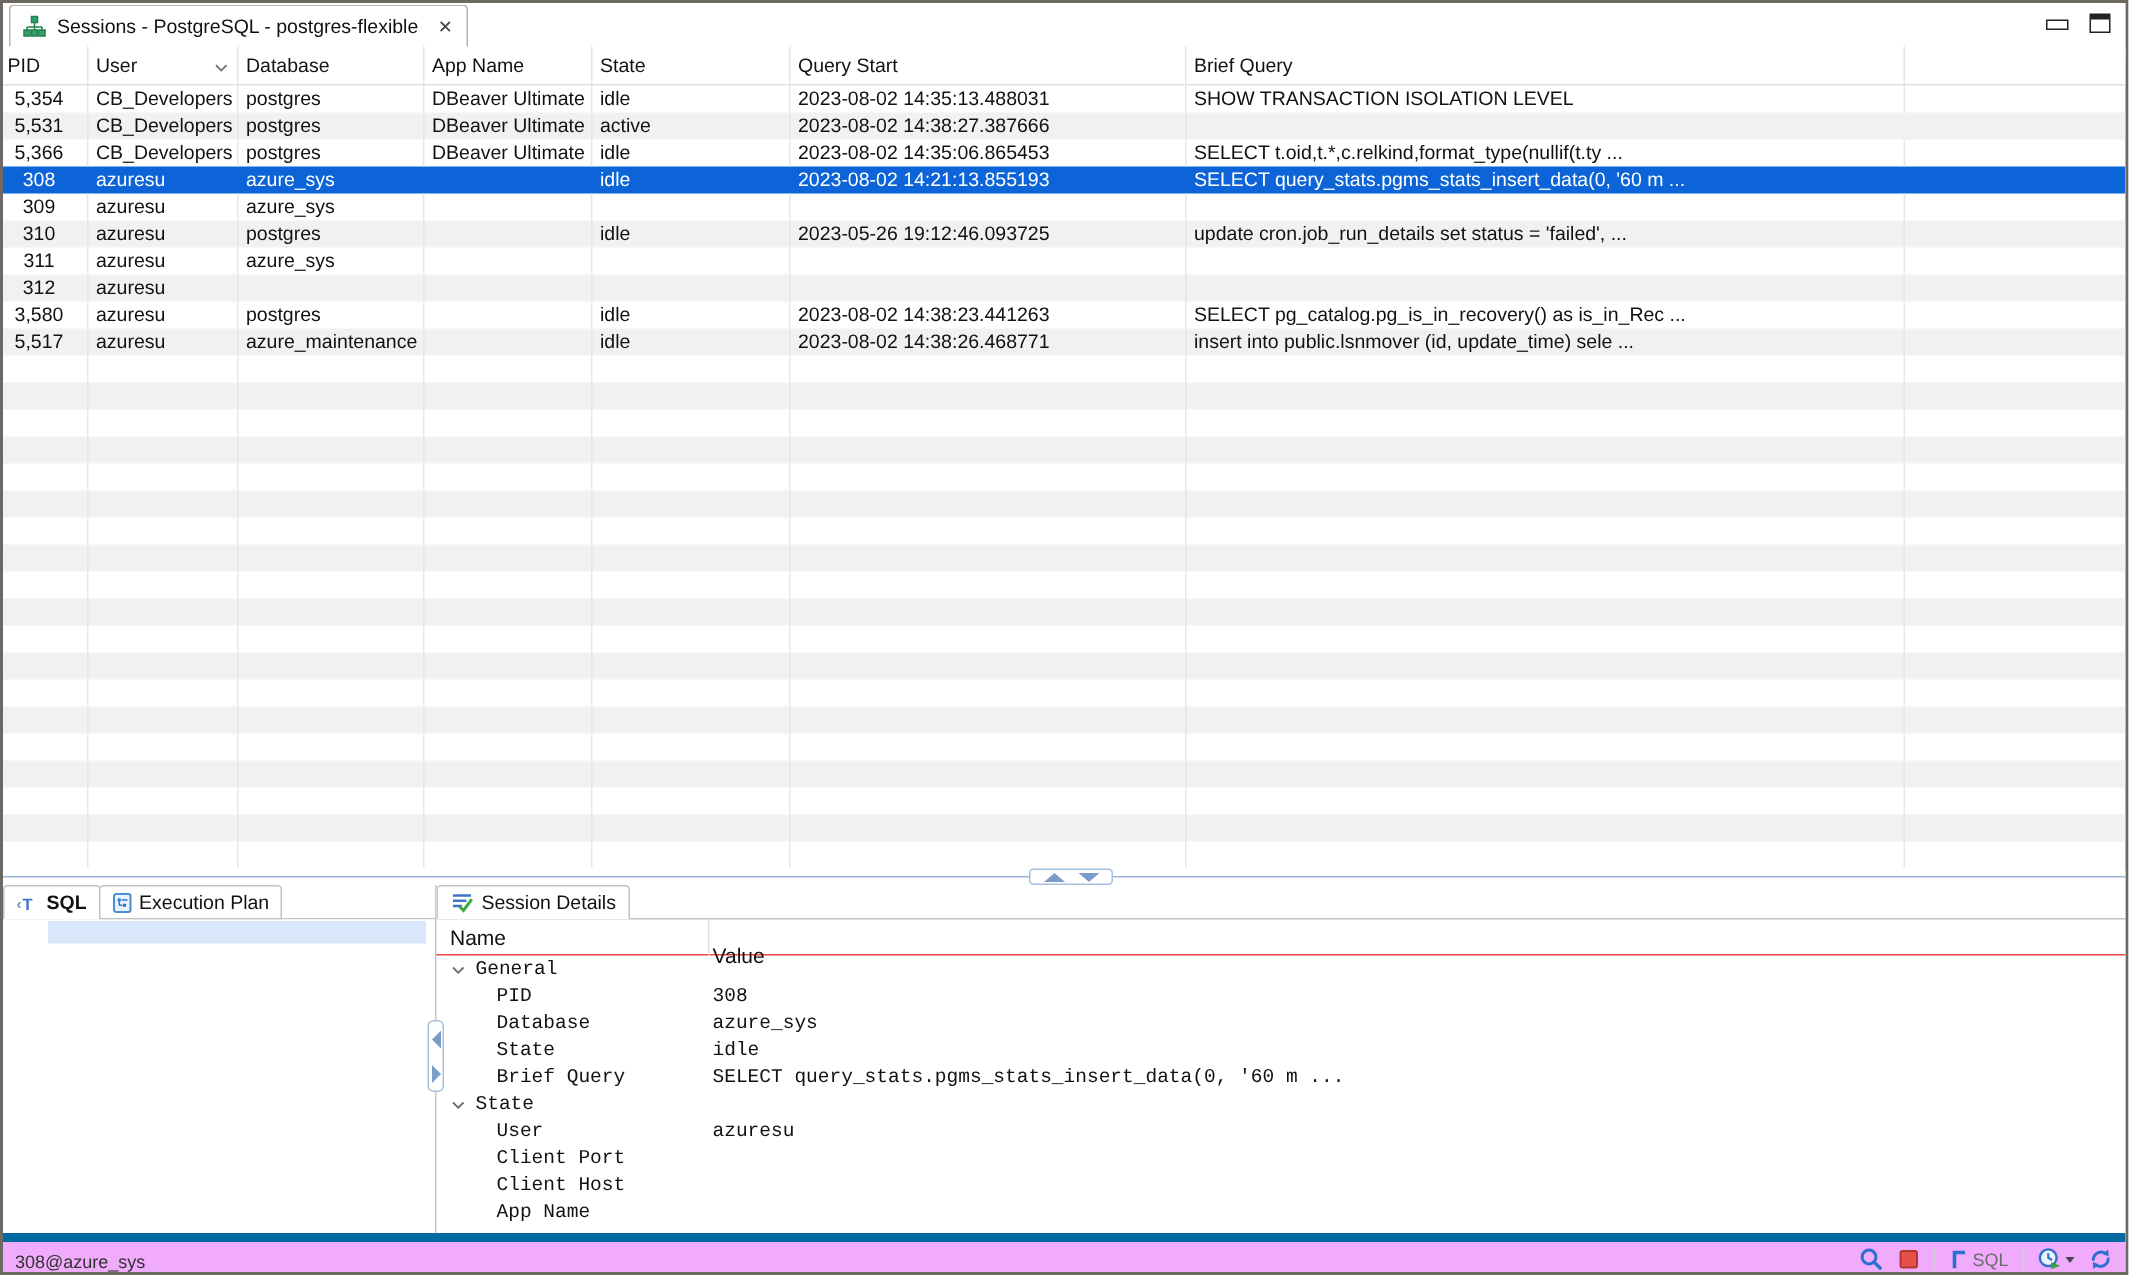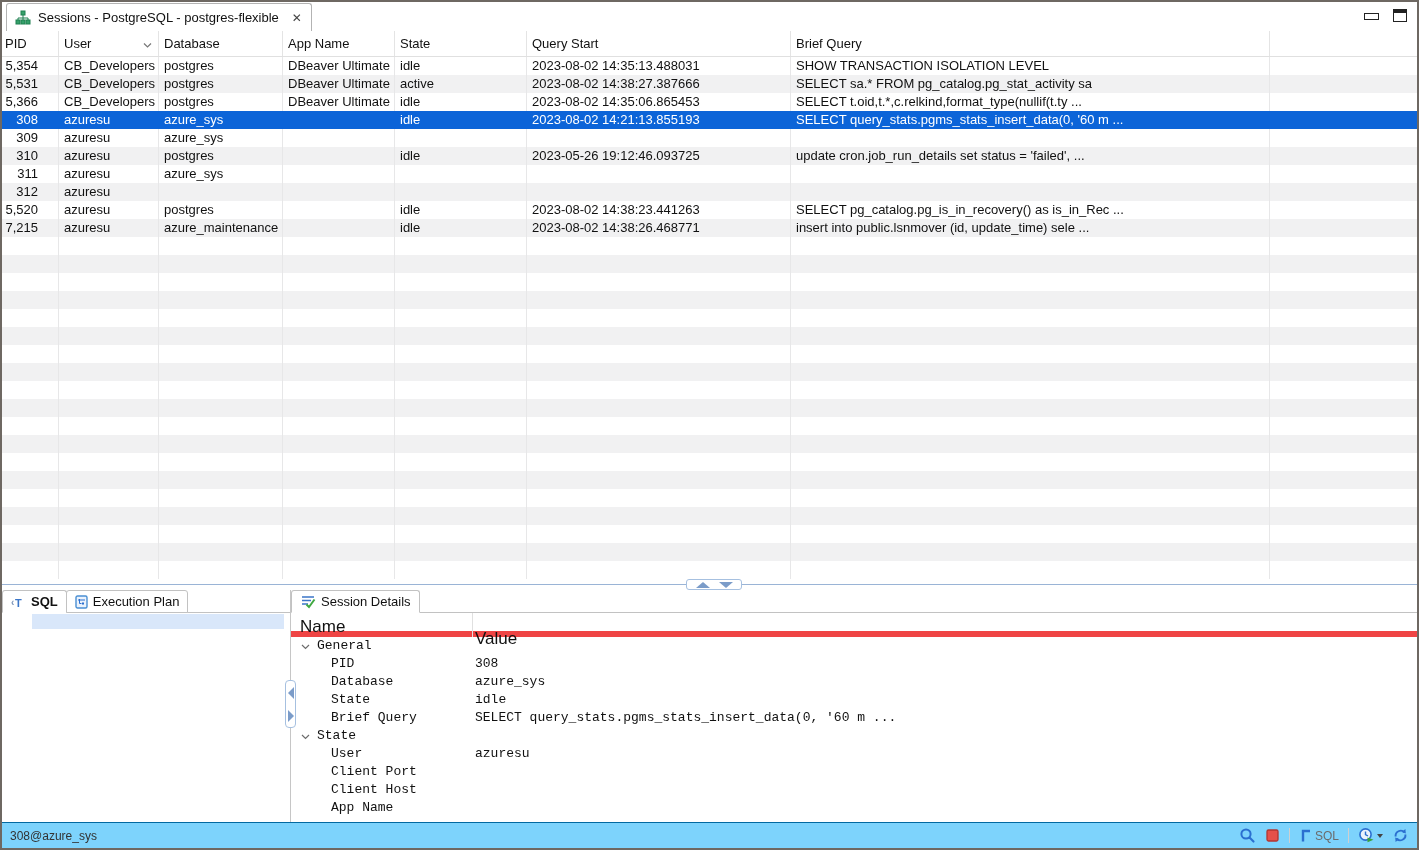--- a/index.html
+++ b/index.html
@@ -27,21 +27,21 @@
   .grid-header { position:absolute; top:29px; left:0; right:0; height:26px; font-size:13px; border-bottom:1px solid #e0e0e0; background:#fff; }
   .hcell { position:relative; display:flex; align-items:center; padding-left:5px; border-right:1px solid #e4e4e4; white-space:nowrap; overflow:hidden; }
   .hcell:first-child { padding-left:3px; }
   .hcell:last-child { border-right:none; }
   .hcell .sort { position:absolute; right:5px; top:8px; }
   .tbody { position:absolute; top:55px; left:0; right:0; height:522px; overflow:hidden; }
   .trow { height:18px; font-size:13px; line-height:17px; }
   .trow:nth-child(even) { background:#f1f1f2; }
   .tcell { padding-left:5px; border-right:1px solid #e7e7e8; overflow:hidden; white-space:nowrap; }
   .tcell:last-child { border-right:none; }
-  .tcell.pid { text-align:right; padding-right:20px; padding-left:0; }
+  .tcell.pid { text-align:center; padding-right:8px; padding-left:0; }
   .trow.sel { background:#0c64d8; color:#fff; }
   .trow.sel .tcell { border-right-color:transparent; }
   
   .hsplit { position:absolute; top:577px; left:0; right:0; height:11px; background:#fff; }
   .hsplit-line { position:absolute; top:5px; left:0; right:0; height:1px; background:#9ab4d6; }
   .hsplit-handle { position:absolute; left:684px; top:0; width:56px; height:11px; background:#fff;
     border:1px solid #a6c0e0; border-radius:3px; display:flex; align-items:center; justify-content:center; gap:9px; cursor:row-resize; }
   .tri-up { width:0; height:0; border-left:7px solid transparent; border-right:7px solid transparent; border-bottom:6px solid #7b9cc9; }
   .tri-down { width:0; height:0; border-left:7px solid transparent; border-right:7px solid transparent; border-top:6px solid #7b9cc9; }
   
@@ -54,33 +54,33 @@
   .btab.active { border-bottom-color:#fff; }
   .btab.bold { font-weight:bold; }
   .editor { position:absolute; top:23px; left:0; right:0; bottom:0; background:#fff; }
   .current-line { position:absolute; left:30px; top:1px; width:252px; height:15px; background:#d9e7fa; }
   .vsash-line { position:absolute; left:288px; top:0; width:1px; height:232px; background:#c6c6c6; }
   .vsash-handle { position:absolute; left:283px; top:90px; width:11px; height:48px; background:#fff;
     border:1px solid #a6c0e0; border-radius:4px; display:flex; flex-direction:column; align-items:center; justify-content:space-around; cursor:col-resize; }
   .tri-left { width:0; height:0; border-top:6px solid transparent; border-bottom:6px solid transparent; border-right:6px solid #7b9cc9; }
   .tri-right { width:0; height:0; border-top:6px solid transparent; border-bottom:6px solid transparent; border-left:6px solid #7b9cc9; }
   .right-panel { position:absolute; left:289px; top:0; right:0; height:232px; }
-  .detail-header { position:absolute; top:23px; left:0; right:0; height:24px; font-size:17px; border-bottom:6px solid #ef4444; }
+  .detail-header { position:absolute; top:23px; left:0; right:0; height:24px; font-size:14px; border-bottom:1px solid #ef4444; }
   .detail-header .nm { position:absolute; left:9px; top:4px; }
   .detail-header .vl { position:absolute; left:184px; top:4px;margin-top:12px; }
   .detail-header .vline { position:absolute; left:181px; top:0; width:1px; height:24px; background:#e0e0e0; }
   .detail-rows { position:absolute; top:47px; left:0; right:0; bottom:0; font-size:13px; overflow:hidden; }
   .drow { position:relative; height:18px; line-height:18px; white-space:nowrap;font-family:Liberation Mono, monospace; }
   .drow .chev { position:absolute; left:9px; top:4px; }
   .drow .glabel { position:absolute; left:26px; }
   .drow .clabel { position:absolute; left:40px; }
   .drow .dval { position:absolute; left:184px; right:4px; overflow:hidden; }
   
-  .statusbar { position:absolute; left:0; right:0; bottom:0; height:26px; border-top:1px solid #0369a1; background:#7dd3fc;
-    display:flex; align-items:center; padding:0 8px; font-size:12px; color:#333; }
+  .statusbar { position:absolute; left:0; right:0; bottom:0; height:26px; border-top:6px solid #0369a1; background:#f0abfc;
+    display:flex; align-items:flex-end; padding:0 8px; font-size:12px; color:#333; }
   .statusbar .spacer { flex:1; }
   .sicons { display:flex; align-items:center; gap:9px; }
   .sicon { display:inline-flex; align-items:center; cursor:pointer; }
   .sep { width:1px; height:15px; background:#cfcfcf; }
   .sql-badge-text { color:#6b6b6b; font-size:12px; margin-left:2px; }
   .caret { width:0; height:0; border-left:3.5px solid transparent; border-right:3.5px solid transparent; border-top:4px solid #444; margin-left:2px; }
   .tab-icon { display:inline-flex; }
 </style>
 </head>
 <body>
@@ -148,21 +148,20 @@
         <div class="tcell">SHOW TRANSACTION ISOLATION LEVEL</div>
         <div class="tcell"></div>
       </div>
       <div class="trow gridcols">
         <div class="tcell pid">5,531</div>
         <div class="tcell">CB_Developers</div>
         <div class="tcell">postgres</div>
         <div class="tcell">DBeaver Ultimate</div>
         <div class="tcell">active</div>
         <div class="tcell">2023-08-02 14:38:27.387666</div>
-        <div class="tcell">SELECT sa.* FROM pg_catalog.pg_stat_activity sa</div>
         <div class="tcell"></div>
       </div>
       <div class="trow gridcols">
         <div class="tcell pid">5,366</div>
         <div class="tcell">CB_Developers</div>
         <div class="tcell">postgres</div>
         <div class="tcell">DBeaver Ultimate</div>
         <div class="tcell">idle</div>
         <div class="tcell">2023-08-02 14:35:06.865453</div>
         <div class="tcell">SELECT t.oid,t.*,c.relkind,format_type(nullif(t.ty ...</div>
@@ -212,31 +211,31 @@
         <div class="tcell pid">312</div>
         <div class="tcell">azuresu</div>
         <div class="tcell"></div>
         <div class="tcell"></div>
         <div class="tcell"></div>
         <div class="tcell"></div>
         <div class="tcell"></div>
         <div class="tcell"></div>
       </div>
       <div class="trow gridcols">
-        <div class="tcell pid">5,520</div>
+        <div class="tcell pid">3,580</div>
         <div class="tcell">azuresu</div>
         <div class="tcell">postgres</div>
         <div class="tcell"></div>
         <div class="tcell">idle</div>
         <div class="tcell">2023-08-02 14:38:23.441263</div>
         <div class="tcell">SELECT pg_catalog.pg_is_in_recovery() as is_in_Rec ...</div>
         <div class="tcell"></div>
       </div>
       <div class="trow gridcols">
-        <div class="tcell pid">7,215</div>
+        <div class="tcell pid">5,517</div>
         <div class="tcell">azuresu</div>
         <div class="tcell">azure_maintenance</div>
         <div class="tcell"></div>
         <div class="tcell">idle</div>
         <div class="tcell">2023-08-02 14:38:26.468771</div>
         <div class="tcell">insert into public.lsnmover (id, update_time) sele ...</div>
         <div class="tcell"></div>
       </div>
       <div class="trow gridcols">
         <div class="tcell pid"></div>

